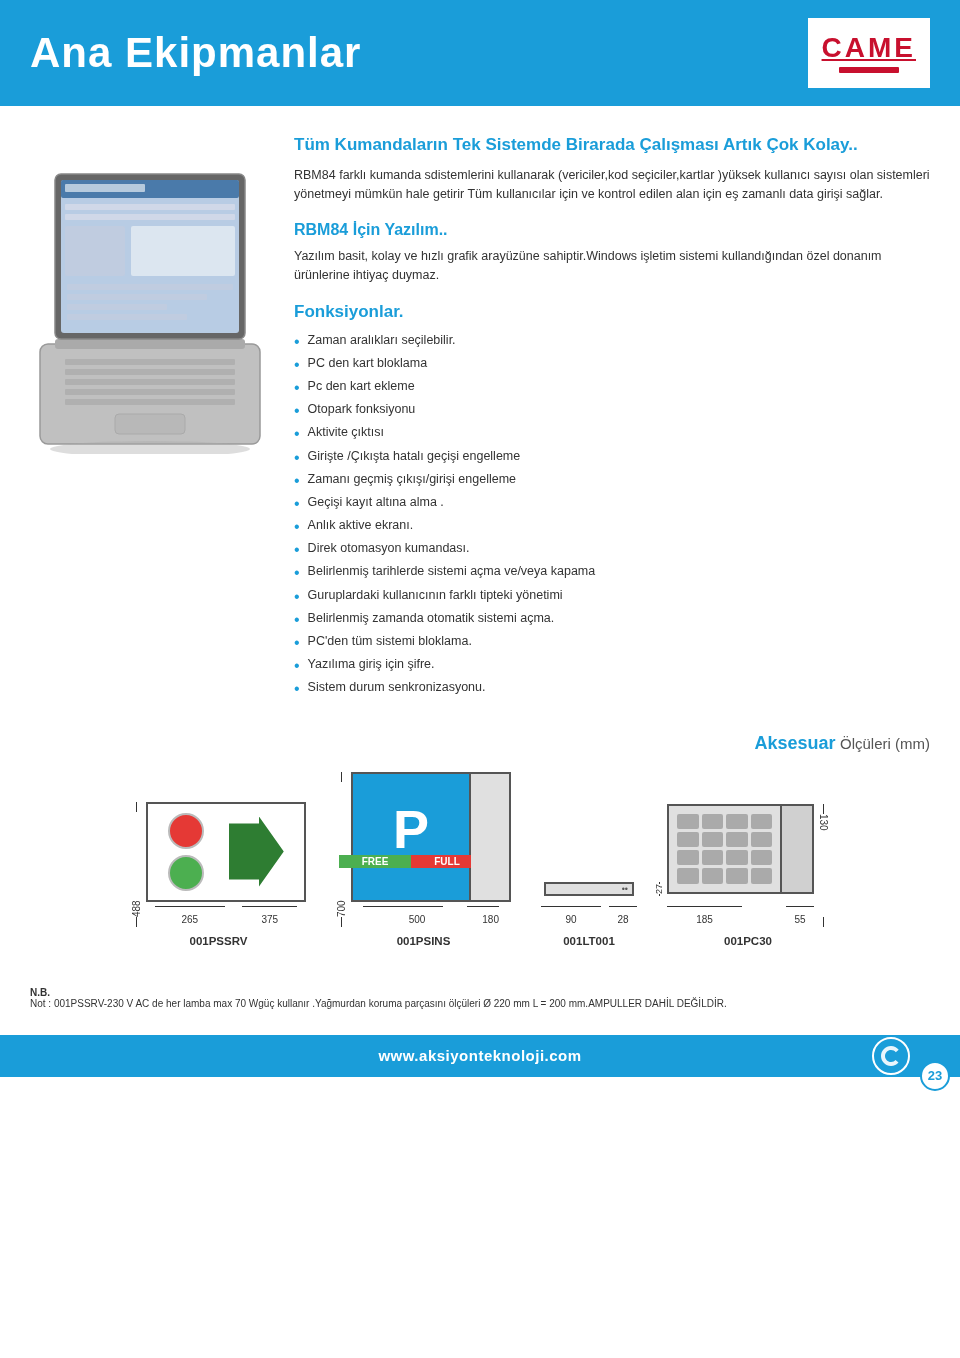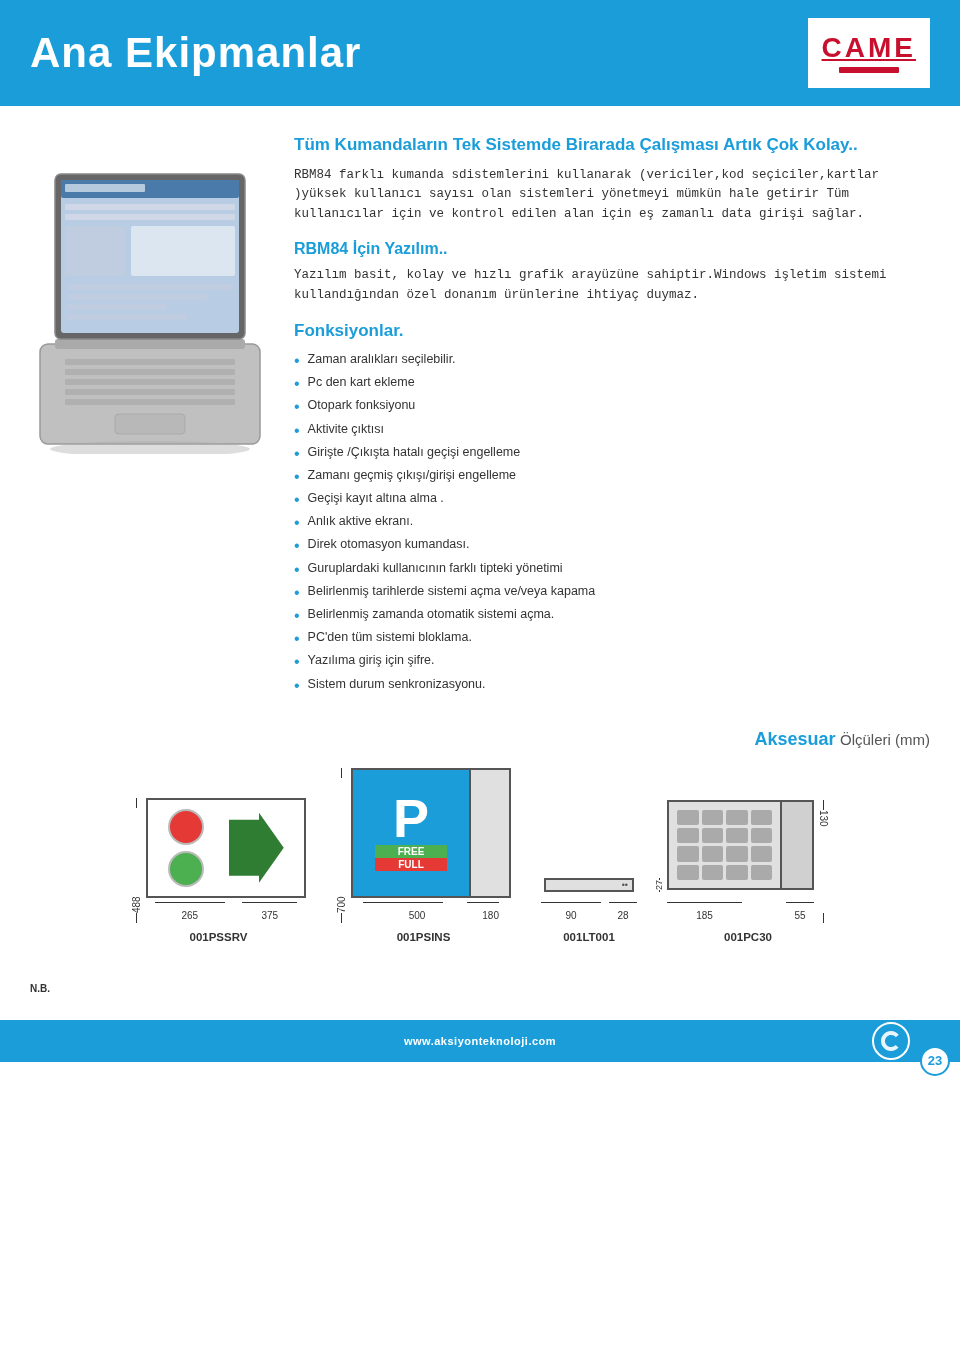--- a/index.html
+++ b/index.html
@@ -83,21 +83,20 @@
       font-size: 17px;
       font-weight: 700;
       line-height: 1.3;
       margin-bottom: 10px;
     }
     .section-body {
       font-size: 12.5px;
       color: #333;
       line-height: 1.55;
       margin-bottom: 16px;
-      font-family: Liberation Mono, monospace;
     }
     .sub-title-blue {
       color: #1a9dd9;
       font-size: 16px;
       font-weight: 700;
       margin-bottom: 8px;
     }
     .fonk-title {
       color: #1a9dd9;
       font-size: 17px;
@@ -179,21 +178,21 @@
       background: #1a9dd9;
       height: 42px;
       display: flex;
       align-items: center;
       justify-content: center;
       position: relative;
       margin-top: 18px;
     }
     .footer-url {
       color: #fff;
-      font-size: 11px;
+      font-size: 15px;
       font-weight: 600;
       letter-spacing: 0.5px;
     }
     .footer-logo {
       position: absolute;
       right: 50px;
       top: 50%;
       transform: translateY(-50%);
     }
     .footer-logo-circle {
@@ -265,20 +264,23 @@
     <p class="sub-title-blue">RBM84 İçin Yazılım..</p>
     <p class="section-body">Yazılım basit, kolay ve hızlı grafik arayüzüne sahiptir.Windows işletim sistemi kullandığından özel donanım ürünlerine ihtiyaç duymaz.</p>
 
     <p class="fonk-title">Fonksiyonlar.</p>
 
     <ul class="bullet-list">
       <li>
           <span>Zaman aralıkları seçilebilir.</span>
         </li>
       <li>
+          <span>PC den kart bloklama</span>
+        </li>
+      <li>
           <span>Pc den kart ekleme</span>
         </li>
       <li>
           <span>Otopark fonksiyonu</span>
         </li>
       <li>
           <span>Aktivite çıktısı</span>
         </li>
       <li>
           <span>Girişte /Çıkışta hatalı geçişi engelleme</span>
@@ -289,24 +291,24 @@
       <li>
           <span>Geçişi kayıt altına alma .</span>
         </li>
       <li>
           <span>Anlık aktive ekranı.</span>
         </li>
       <li>
           <span>Direk otomasyon kumandası.</span>
         </li>
       <li>
+          <span>Belirlenmiş tarihlerde sistemi açma ve/veya kapama</span>
+        </li>
+      <li>
           <span>Guruplardaki kullanıcının farklı tipteki yönetimi</span>
-        </li>
-      <li>
-          <span>Belirlenmiş tarihlerde sistemi açma ve/veya kapama</span>
         </li>
       <li>
           <span>Belirlenmiş zamanda otomatik sistemi açma.</span>
         </li>
       <li>
           <span>PC'den tüm sistemi bloklama.</span>
         </li>
       <li>
           <span>Yazılıma giriş için şifre.</span>
         </li>
@@ -367,21 +369,21 @@
         <div style="display:flex;flex-direction:column;align-items:center;justify-content:center;">
           <div style="border-left:1px solid #333;height:10px;width:1px;"></div>
           <div style="writing-mode:vertical-rl;transform:rotate(180deg);font-size:10px;color:#333;flex:1;display:flex;align-items:center;">700</div>
           <div style="border-left:1px solid #333;height:10px;width:1px;"></div>
         </div>
         <div>
 
           <div style="display:flex;gap:0;">
             <div style="width:120px;height:130px;border:2px solid #555;background:#1a9dd9;display:flex;flex-direction:column;align-items:center;justify-content:center;">
               <span style="color:#fff;font-size:54px;font-weight:900;line-height:0.9;">P</span>
-              <div style="display:flex;flex-direction:column;align-items:center;margin-top:2px;">
+              <div style="display:flex;flex-direction:row;align-items:center;margin-top:2px;">
                 <div style="background:#4caf50;color:#fff;font-size:10px;font-weight:700;width:72px;text-align:center;padding:1px 0;">FREE</div>
                 <div style="background:#e53935;color:#fff;font-size:10px;font-weight:700;width:72px;text-align:center;padding:1px 0;">FULL</div>
               </div>
             </div>
 
             <div style="width:40px;height:130px;border:2px solid #555;border-left:none;background:#e0e0e0;"></div>
           </div>
 
           <div style="display:flex;justify-content:space-around;margin-top:4px;">
             <div style="text-align:center;">
@@ -474,20 +476,21 @@
         </div>
       </div>
       <div class="acc-code">001PC30</div>
     </div>
 
   </div>
 </div>
 
 <div class="footer-note">
   <span class="nb">N.B.</span><br>
+  <span>Not : 001PSSRV-230 V AC de her lamba max 70 Wgüç kullanır .Yağmurdan koruma parçasını ölçüleri Ø 220 mm L = 200 mm.AMPULLER DAHİL DEĞİLDİR.</span>
 </div>
 
 <div class="footer-bar">
   <span class="footer-url">www.aksiyonteknoloji.com</span>
 
   <div class="footer-logo">
     <div class="footer-logo-circle">
       <svg width="28" height="28" viewBox="0 0 28 28">
         <path d="M14 4 C8.5 4 4 8.5 4 14 C4 19.5 8.5 24 14 24 C17 24 19.7 22.7 21.5 20.6 L18.5 18 C17.5 19.2 16 20 14 20 C10.7 20 8 17.3 8 14 C8 10.7 10.7 8 14 8 C16 8 17.7 8.9 18.8 10.3 L21.7 7.7 C19.8 5.5 17.1 4 14 4Z" fill="#1a9dd9"></path>
         <path d="M14 4 C8.5 4 4 8.5 4 14 C4 19.5 8.5 24 14 24 C17 24 19.7 22.7 21.5 20.6 L18.5 18 C17.5 19.2 16 20 14 20 C10.7 20 8 17.3 8 14 C8 10.7 10.7 8 14 8 C16 8 17.7 8.9 18.8 10.3 L21.7 7.7 C19.8 5.5 17.1 4 14 4Z" fill="#fff" opacity="0.9"></path>

